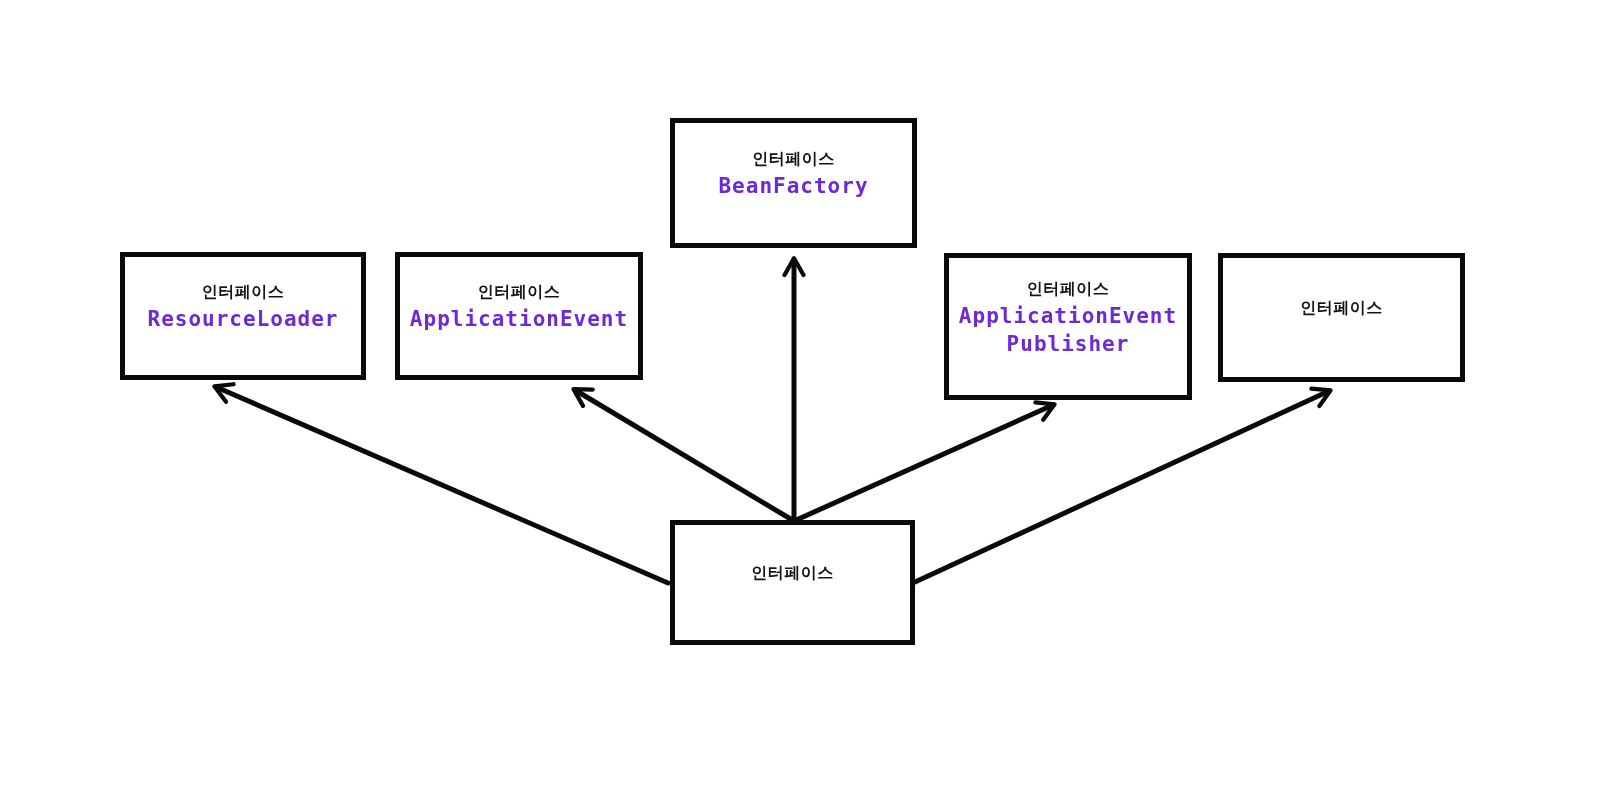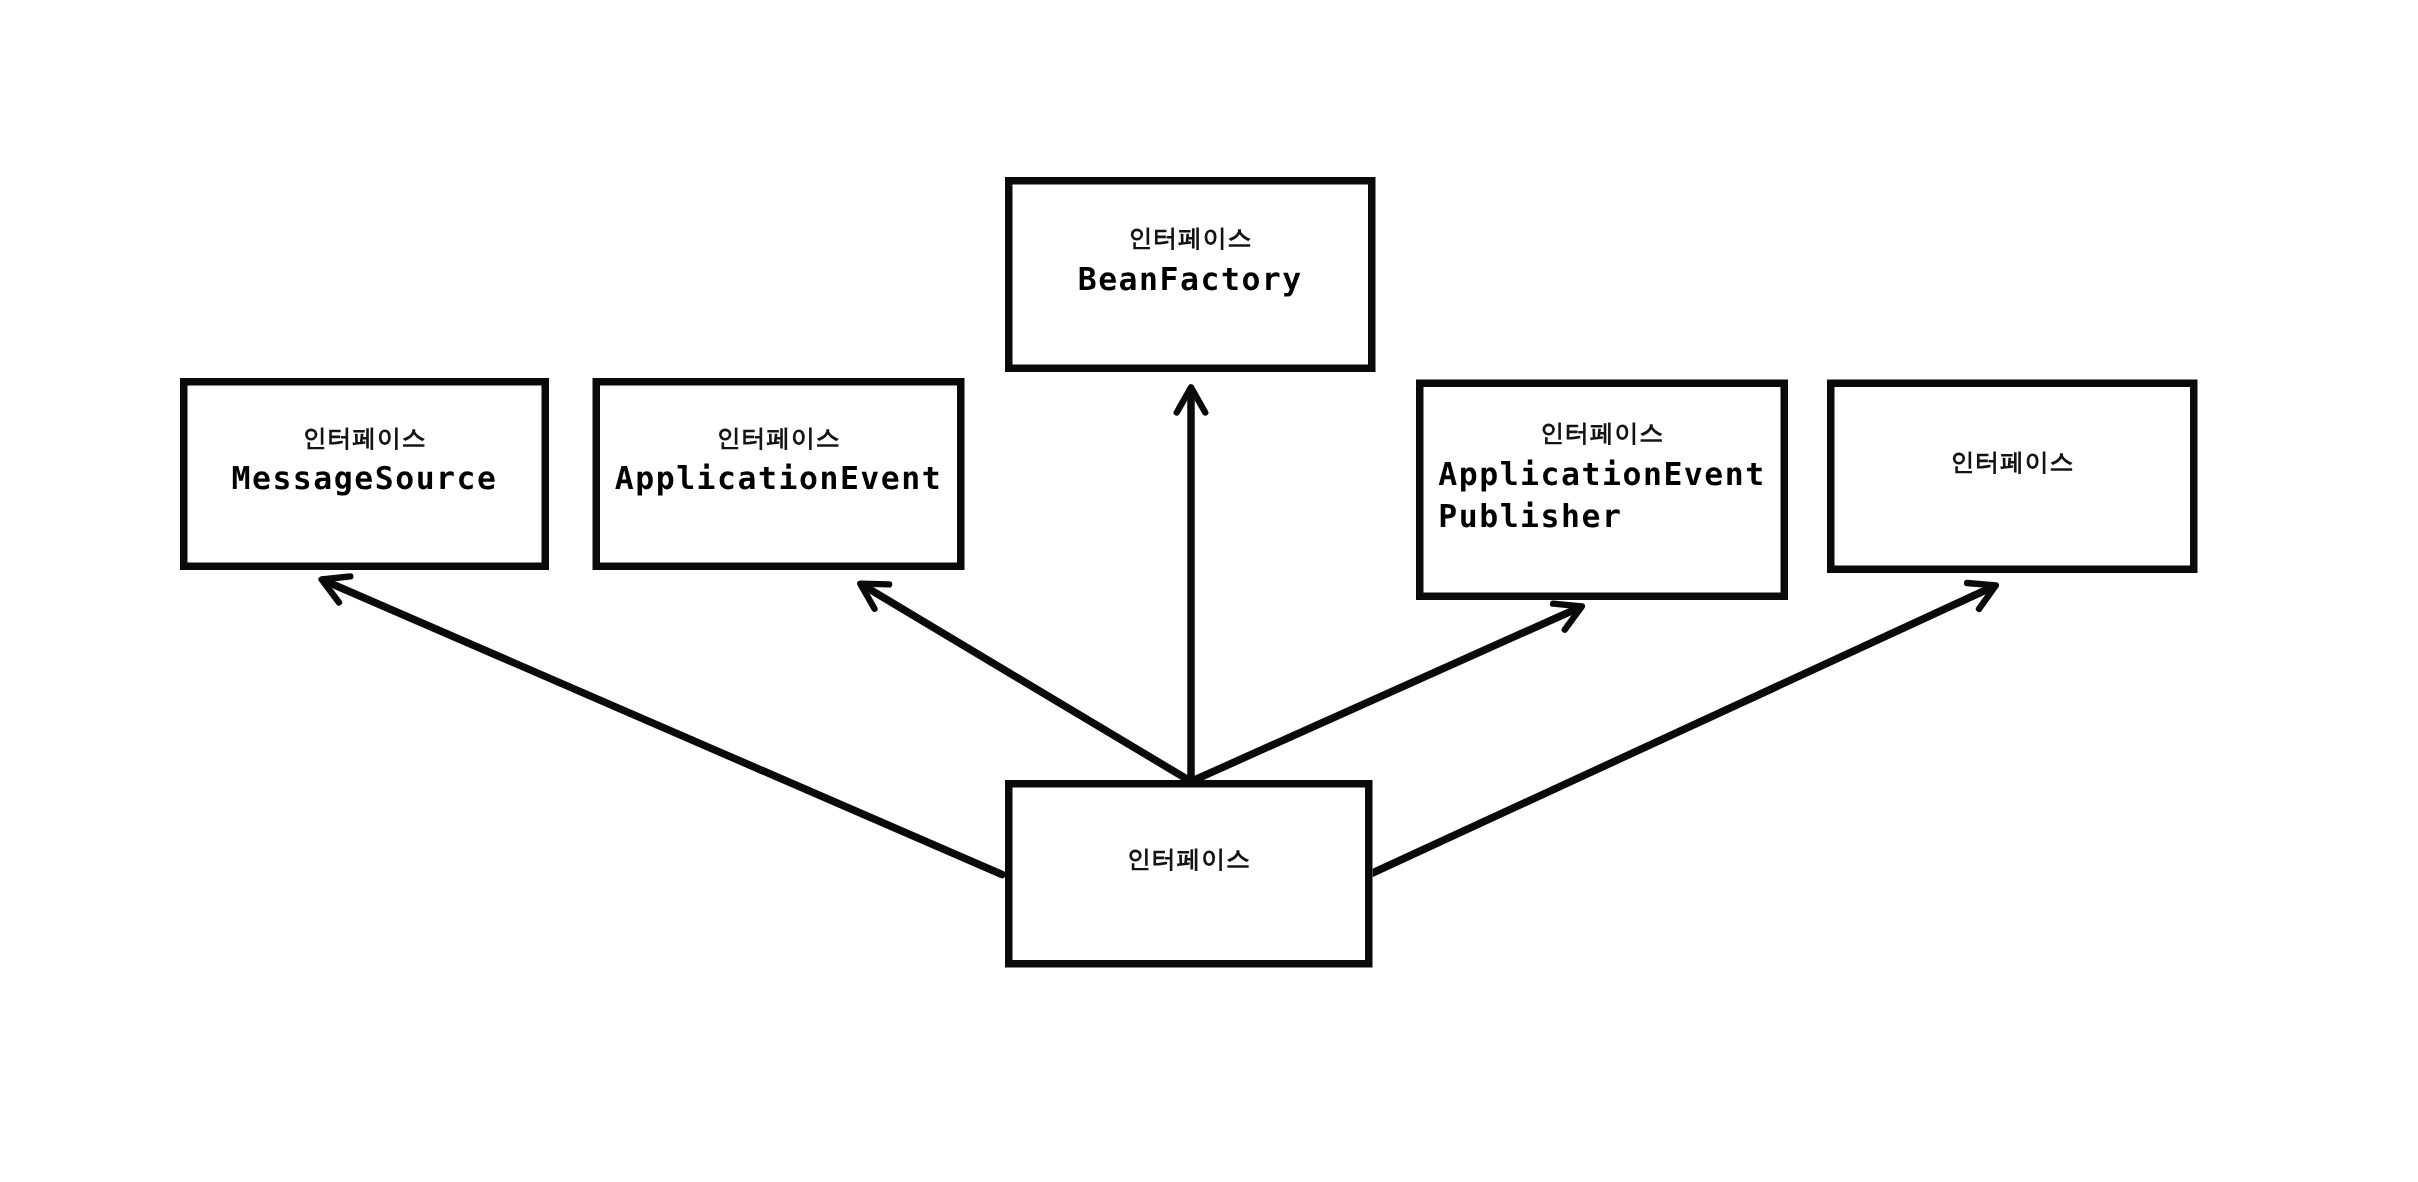--- a/index.html
+++ b/index.html
@@ -25,38 +25,38 @@
   .node {
     position: absolute;
     box-sizing: border-box;
     border: 5px solid #0a0a0a;
     background: #ffffff;
     display: flex;
     flex-direction: column;
     align-items: center;
     justify-content: center;
     padding-bottom: 16px;
-    text-align: left;
+    text-align: center;
     z-index: 2;
   }
   .stereotype {
     font-family: "DejaVu Sans", "Liberation Sans", sans-serif;
     font-size: 16px;
     font-weight: 600;
     color: #141414;
     letter-spacing: 0.5px;
     margin-bottom: 3px;
   }
   .node-name {
     font-family: "DejaVu Sans Mono", "Liberation Mono", monospace;
     font-size: 21px;
     font-weight: 600;
     letter-spacing: 1px;
     line-height: 1.3;
-    color: #000000;
+    color: #6d28d9;
     white-space: pre-line;
   }
   
   #node-message-source       { left: 120px;  top: 252px; width: 246px; height: 128px; }
   #node-enviroment-capable   { left: 395px;  top: 252px; width: 248px; height: 128px; }
   #node-bean-factory         { left: 670px;  top: 118px; width: 247px; height: 130px; }
   #node-application-event-publisher { left: 944px; top: 253px; width: 248px; height: 147px; }
   #node-resource-loader      { left: 1218px; top: 253px; width: 247px; height: 129px; }
   #node-application-context  { left: 670px;  top: 520px; width: 245px; height: 125px; }
 </style>
@@ -78,21 +78,21 @@
     <line x1="915" y1="582" x2="1329" y2="391" stroke="#0a0a0a" stroke-width="5" stroke-linecap="round" marker-end="url(#arrowhead)"></line>
   </svg>
 
   <div class="node" id="node-bean-factory">
     <div class="stereotype">인터페이스</div>
     <div class="node-name">BeanFactory</div>
   </div>
 
   <div class="node" id="node-message-source">
     <div class="stereotype">인터페이스</div>
-    <div class="node-name">MessageSource</div>
+    <div class="node-name">ResourceLoader</div>
   </div>
 
   <div class="node" id="node-enviroment-capable">
     <div class="stereotype">인터페이스</div>
     <div class="node-name">ApplicationEvent</div>
   </div>
 
   <div class="node" id="node-application-event-publisher">
     <div class="stereotype">인터페이스</div>
     <div class="node-name">ApplicationEvent

